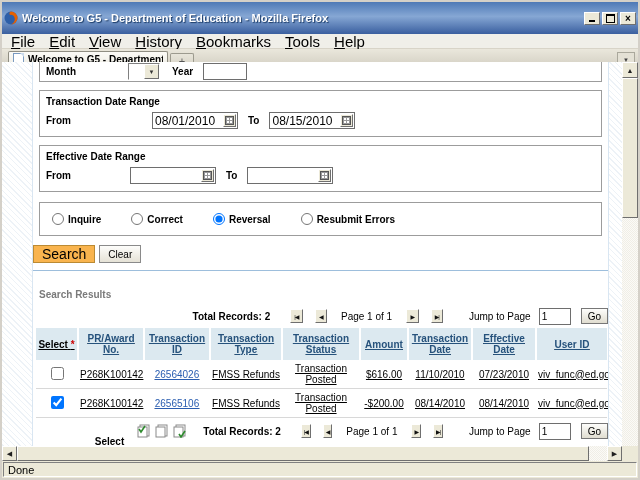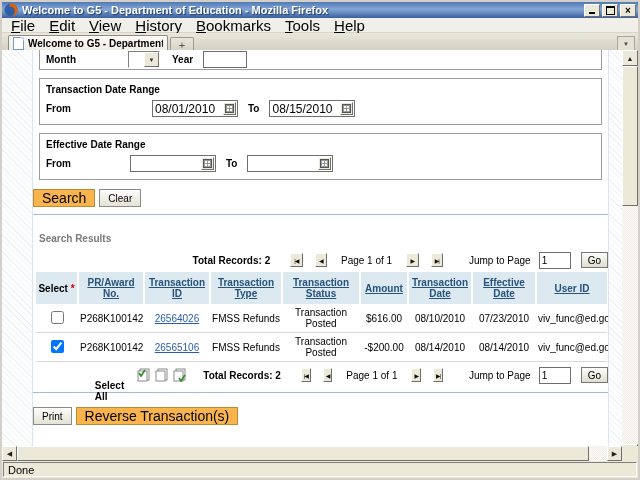--- a/index.html
+++ b/index.html
@@ -1,21 +1,21 @@
 <!DOCTYPE html>
 <html><head>
 <meta charset="utf-8">
 <style>
   html,body{margin:0;padding:0;}
   body{width:640px;height:480px;position:relative;font-family:"Liberation Sans",sans-serif;
        background:#D4D0C8;overflow:hidden;font-size:10px;color:#000;}
   #win{position:absolute;inset:0;background:#D4D0C8;padding:2px;box-sizing:border-box;}
 
   
-  .titlebar{height:16px;background:linear-gradient(180deg,#4E79B6 0%,#86A7D4 45%,#3A5F9F 100%);
+  .titlebar{height:32px;background:linear-gradient(180deg,#4E79B6 0%,#86A7D4 45%,#3A5F9F 100%);
     display:flex;align-items:center;padding:0 2px;}
   .titlebar .title{color:#fff;font-weight:bold;font-size:11px;margin-left:4px;flex:1;
     white-space:nowrap;overflow:hidden;text-shadow:1px 1px 1px #1A3A66;}
   .winbtn{width:16px;height:13px;background:#ECE9D8;border:1px solid;border-color:#FFF #6F6F6F #6F6F6F #FFF;
     margin-left:2px;display:flex;align-items:center;justify-content:center;box-sizing:border-box;position:relative;}
   .winbtn .minbar{width:6px;height:2px;background:#000;margin-top:6px;}
   .winbtn .maxbox{width:7px;height:6px;border:1px solid #000;border-top-width:2px;}
   .winbtn .xglyph{font-size:10px;font-weight:bold;line-height:9px;}
 
   
@@ -34,21 +34,21 @@
   .newtab{height:13px;width:22px;background:linear-gradient(180deg,#E8E5DA,#D6D2C5);border:1px solid #9C9A8E;
     border-bottom:none;border-radius:2px 2px 0 0;margin-left:2px;display:flex;align-items:center;justify-content:center;
     color:#555;font-size:11px;}
   .listtabs{position:absolute;right:3px;top:3px;width:16px;height:13px;background:#E4E1D5;
     border:1px solid #AAA89C;display:flex;align-items:center;justify-content:center;font-size:6px;color:#444;}
   .pageicon{width:9px;height:11px;background:#fff;border:1px solid #7A9AC0;position:relative;flex:none;}
   .pageicon::after{content:"";position:absolute;right:-1px;top:-1px;border:2px solid;
     border-color:#C9D9EA #C9D9EA transparent transparent;}
 
   
-  .viewport{position:absolute;left:2px;top:50px;width:636px;height:410px;background:#0369a1;overflow:hidden;}
+  .viewport{position:absolute;left:2px;top:62px;width:636px;height:410px;background:#0369a1;overflow:hidden;}
   .pagebg{position:absolute;left:0;top:0;bottom:0;width:620px;
     background:repeating-linear-gradient(45deg,#FFFFFF 0 3px,#EDF2F7 3px 4px);}
   .content{position:absolute;left:30px;top:0;width:577px;height:100%;background:#fff;
     border-left:1px solid #D9E6F2;border-right:1px solid #D9E6F2;box-sizing:border-box;overflow:hidden;}
 
   
   .sbtrack{background:#F0EEE6;
     background-image:linear-gradient(45deg,#FBFAF7 25%,transparent 25%,transparent 75%,#FBFAF7 75%),
                      linear-gradient(45deg,#FBFAF7 25%,transparent 25%,transparent 75%,#FBFAF7 75%);
     background-size:2px 2px;background-position:0 0,1px 1px;}
@@ -113,21 +113,21 @@
   .totrec{font-weight:bold;margin-right:20px;white-space:nowrap;}
   .pgbtn{width:16px;height:14px;background:#ECE9D8;border:1px solid;border-color:#FFF #6F6F6F #6F6F6F #FFF;
     box-sizing:border-box;display:flex;align-items:center;justify-content:center;font-size:6px;color:#111;
     margin-right:12px;letter-spacing:-1px;}
   .pagestatus{margin:0 14px 0 2px;white-space:nowrap;}
   .jumplbl{margin:0 8px 0 14px;white-space:nowrap;}
   .jumpinput{width:26px;height:15px;border:1px solid #6E6E6E;font-size:10px;font-family:"Liberation Sans",sans-serif;padding:0 2px;}
   .gobtn{margin-left:10px;width:30px;height:16px;background:linear-gradient(#FDFDFB,#E0DDD0);
     border:1px solid #777;font-size:10px;font-family:"Liberation Sans",sans-serif;}
 
-  table.results{margin:4px 3px 0;width:571px;border-collapse:collapse;font-size:10px;table-layout:fixed;}
+  table.results{margin:4px 3px 0;width:571px;border-collapse:collapse;font-size:10px;table-layout:fixed;text-decoration:underline;}
   table.results th{background:#DCE9F0;padding:3px 2px;font-weight:bold;text-align:center;vertical-align:middle;
     border-left:2px solid #fff;height:26px;}
   table.results th:first-child{border-left:none;}
   table.results th .hlink{color:#26527C;text-decoration:underline;cursor:pointer;}
   table.results td{padding:3px 2px;text-align:center;border-bottom:1px solid #D8D8D8;height:13px;}
   .redstar{color:#CC0000;}
   .rowlink{color:#2A5DB0;text-decoration:underline;cursor:pointer;}
   table.results input[type=checkbox]{width:13px;height:13px;margin:0;}
 
   .selallrow{display:flex;align-items:center;margin-top:3px;height:20px;}
@@ -228,20 +228,38 @@
           <span class="lbl tolbl">To</span>
           <div class="datefield">
             <input value="" style="">
             <span class="calbtn">
                 <span class="calicon"></span>
               </span>
           </div>
         </div>
       </div>
 
+      <div class="box radiobox">
+        <label class="radioopt">
+          <input type="radio" name="mode" style="">
+          <span>Inquire</span>
+        </label>
+        <label class="radioopt">
+          <input type="radio" name="mode" style="">
+          <span>Correct</span>
+        </label>
+        <label class="radioopt">
+          <input type="radio" name="mode" checked="" style="">
+          <span>Reversal</span>
+        </label>
+        <label class="radioopt">
+          <input type="radio" name="mode" style="">
+          <span>Resubmit Errors</span>
+        </label>
+      </div>
 
       <div class="btnrow">
         <button class="obtn">Search</button>
         <button class="gbtn">Clear</button>
       </div>
 
       <hr class="bluehr">
       <div class="resultstitle">Search Results</div>
 
       <div class="pagrow top">
@@ -294,21 +312,21 @@
           </tr>
         </thead>
         <tbody>
           <tr>
             <td><input type="checkbox" style=""></td>
             <td>P268K100142</td>
             <td><span class="rowlink">26564026</span></td>
             <td>FMSS Refunds</td>
             <td>Transaction Posted</td>
             <td>$616.00</td>
-            <td>08/10/2010</td>
+            <td>11/10/2010</td>
             <td>07/23/2010</td>
             <td>viv_func@ed.gov</td>
           </tr>
           <tr>
             <td><input type="checkbox" checked="" style=""></td>
             <td>P268K100142</td>
             <td><span class="rowlink">26565106</span></td>
             <td>FMSS Refunds</td>
             <td>Transaction Posted</td>
             <td>-$200.00</td>

